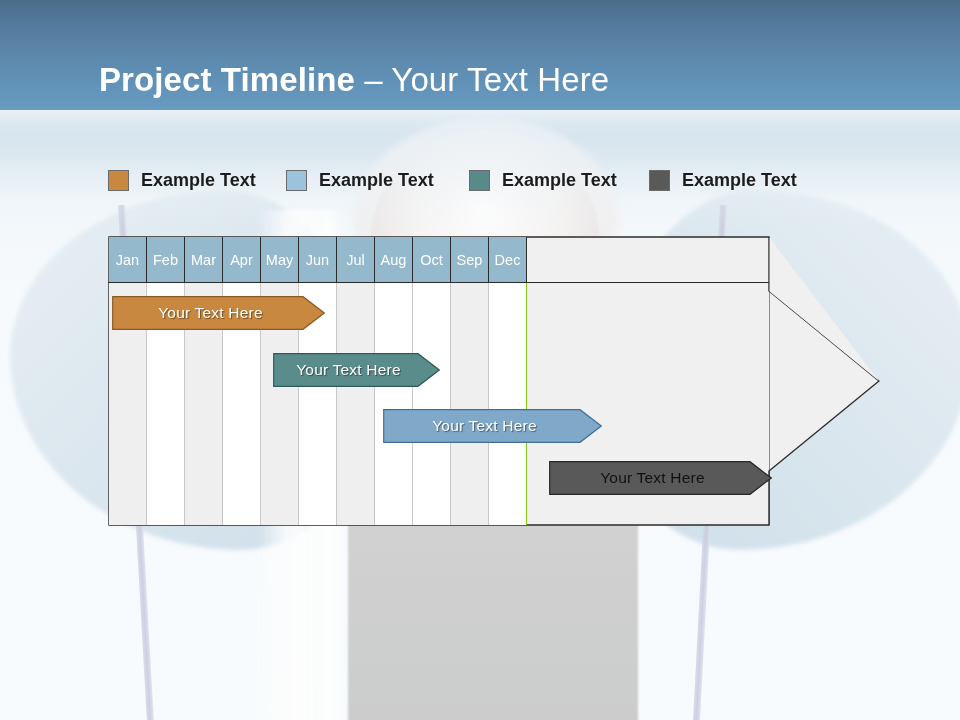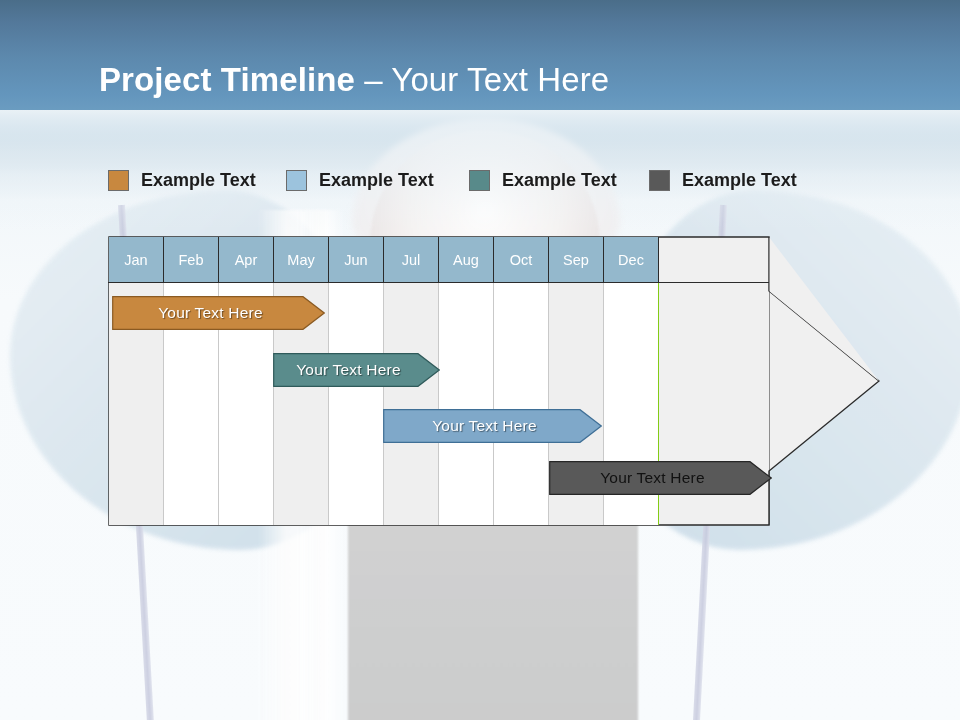--- a/index.html
+++ b/index.html
@@ -163,21 +163,21 @@
     left: 0; top: 0;
     width: 772px; height: 290px;
   }
   .grid {
     position: absolute;
     left: 1px; top: 1px;
     width: 660px; height: 288px;
     display: flex;
   }
   .col {
-    width: 55px;
+    width: 38px;
     height: 100%;
     box-sizing: border-box;
     border-right: 1px solid #c9c9c9;
     position: relative;
   }
   .col:last-child { border-right: 1px solid #84cc16; }
   .col.shade { background: #efefef; }
   .col.plain { background: #ffffff; text-align: center; }
   .col-head {
     height: 46px;
@@ -280,20 +280,23 @@
       <rect x="661" y="1" width="0.5" height="288" fill="#2b2b2b"></rect>
     </svg>
 
     <div class="grid" id="grid">
         <div class="col shade">
           <div class="col-head">Jan</div>
         </div>
         <div class="col plain">
           <div class="col-head">Feb</div>
         </div>
+        <div class="col shade">
+          <div class="col-head">Mar</div>
+        </div>
         <div class="col plain">
           <div class="col-head">Apr</div>
         </div>
         <div class="col shade">
           <div class="col-head">May</div>
         </div>
         <div class="col plain">
           <div class="col-head">Jun</div>
         </div>
         <div class="col shade">

